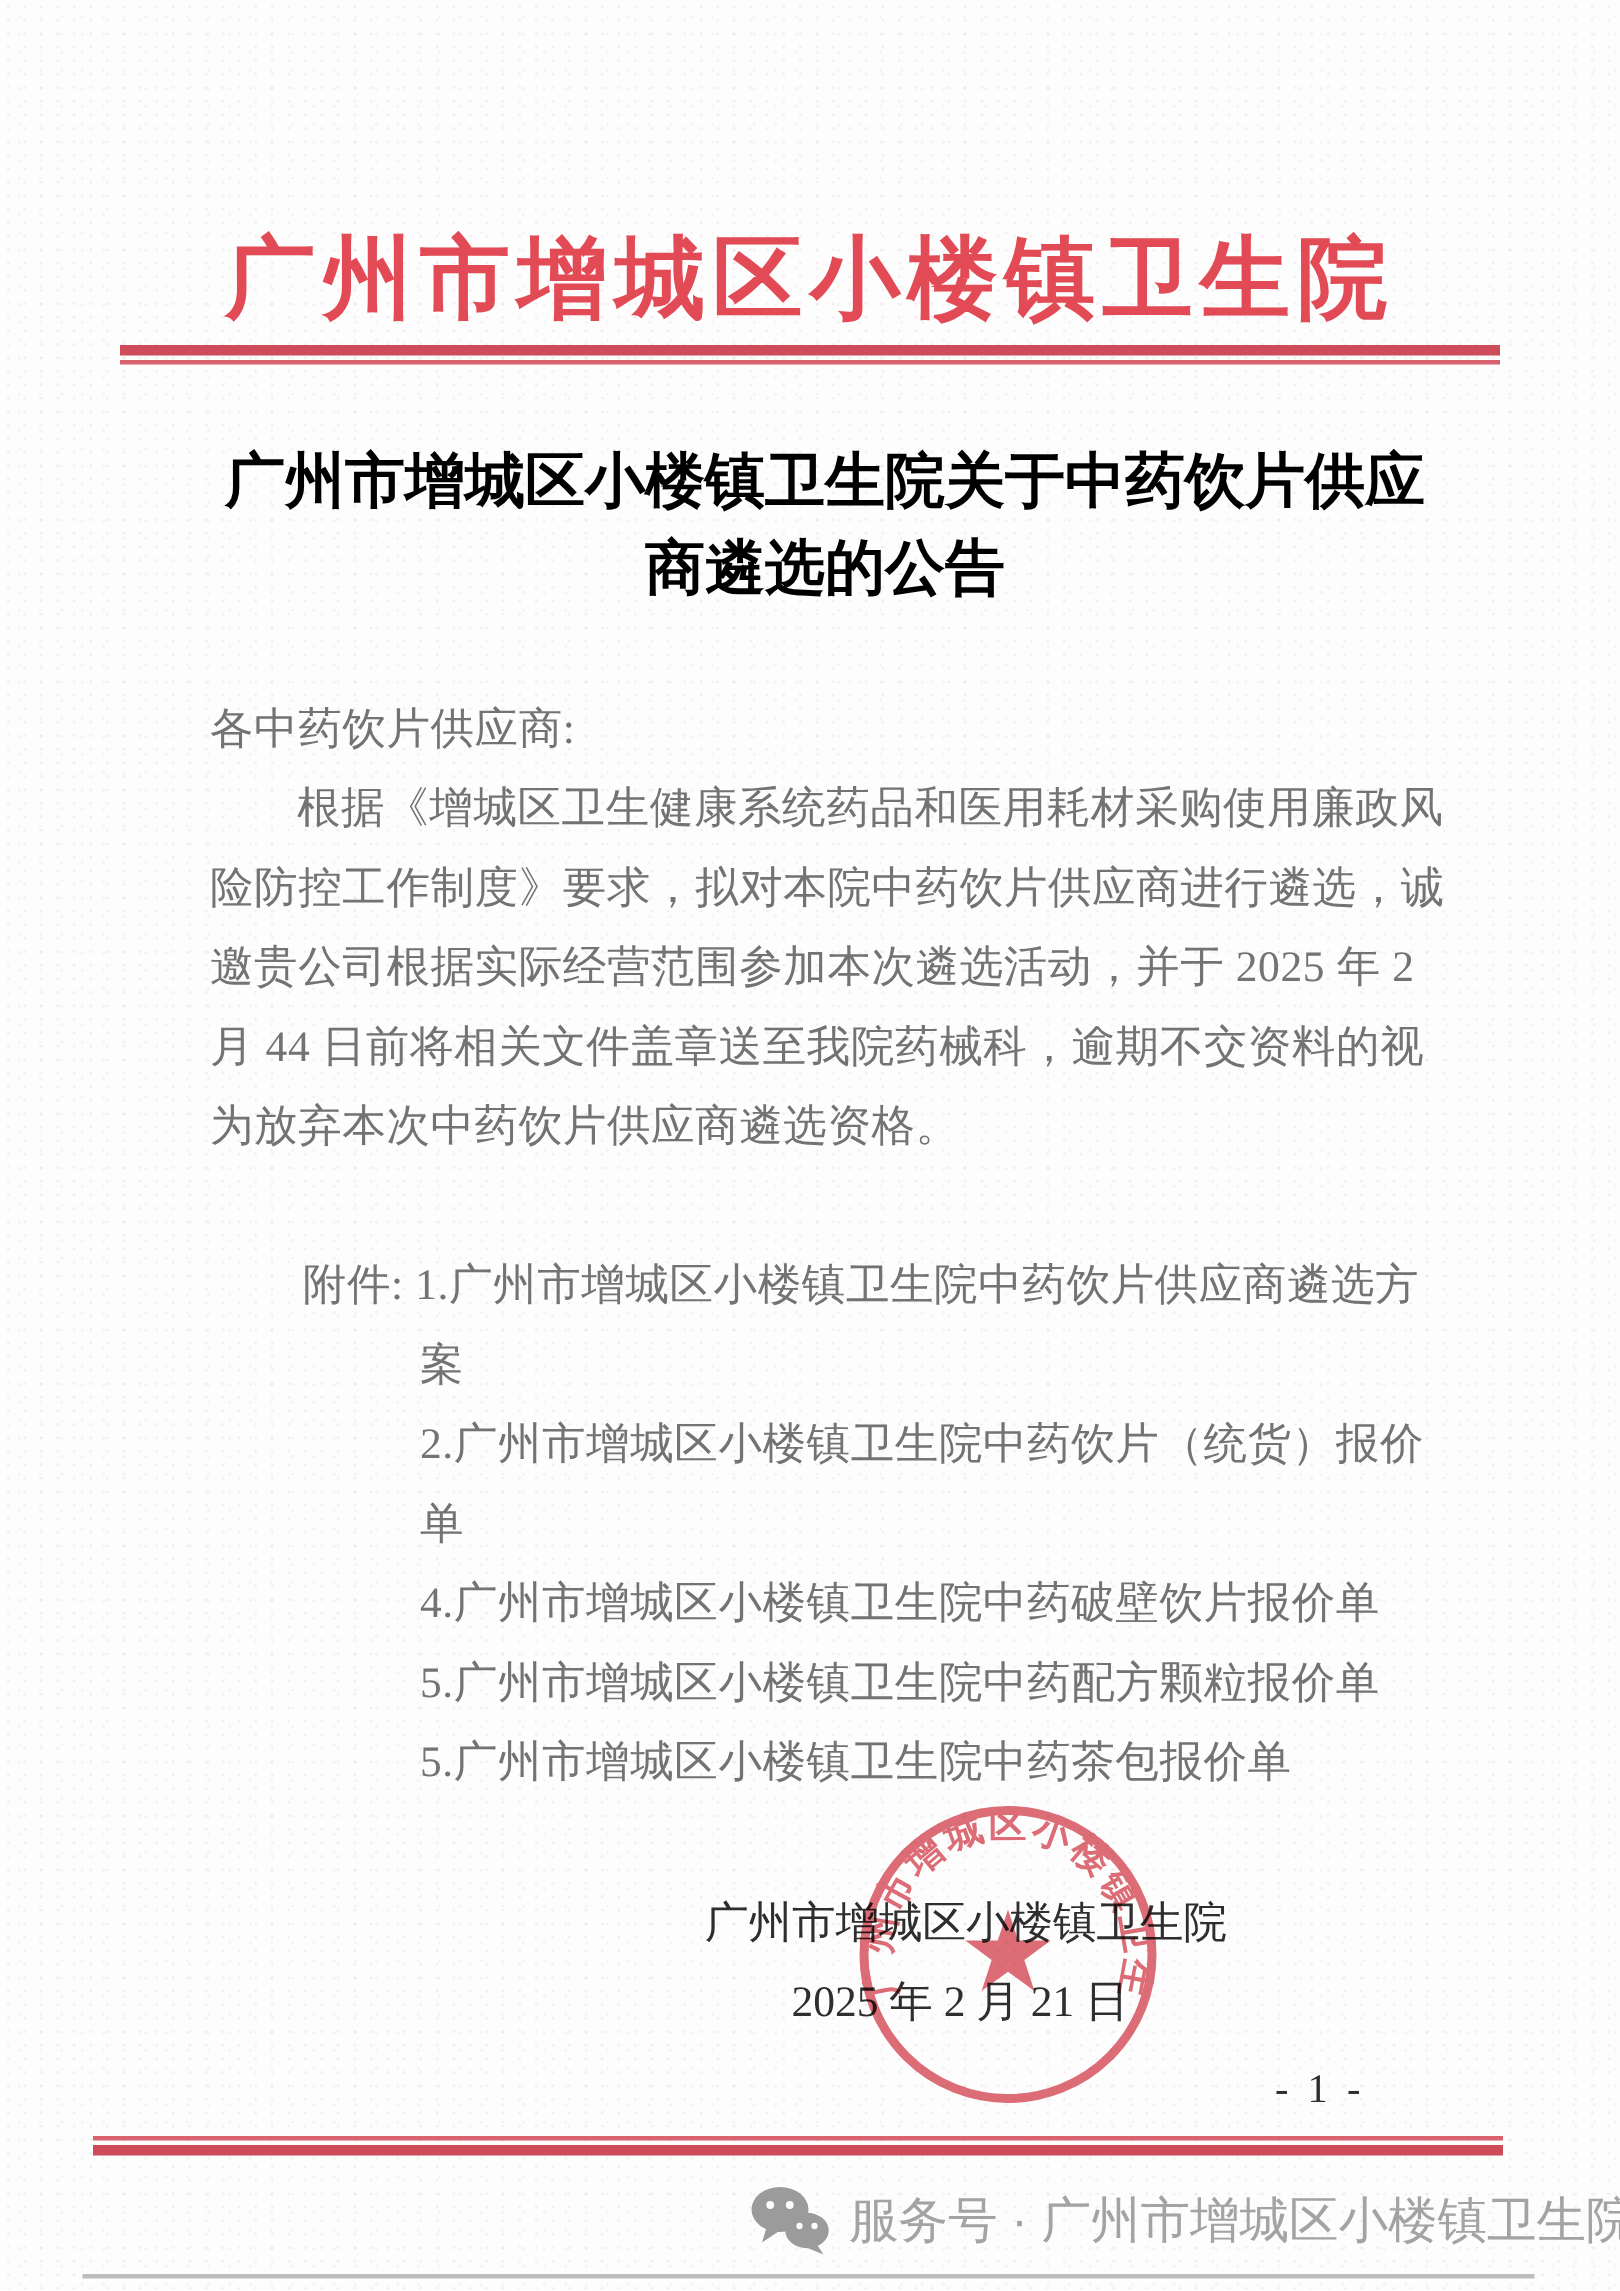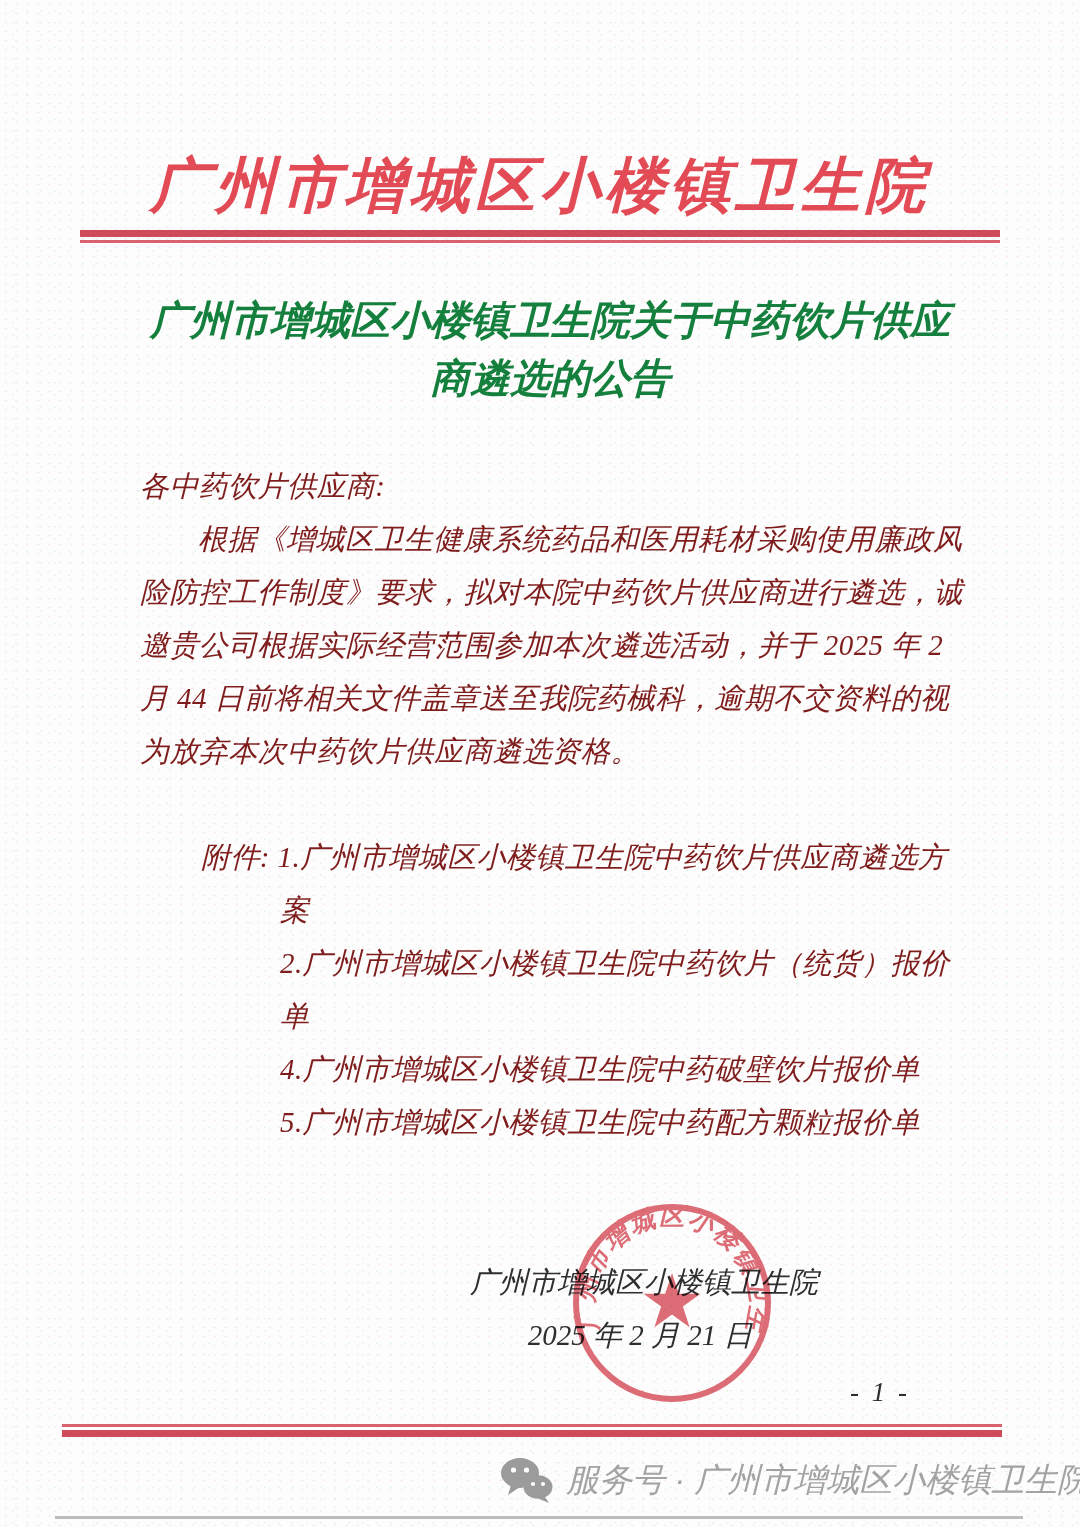--- a/index.html
+++ b/index.html
@@ -1,21 +1,20 @@
 <!DOCTYPE html>
 <html><head>
 <meta charset="utf-8">
 <style>
   html,body { margin:0; padding:0; background:#ffffff; }
   .page {
     position:relative; width:1080px; height:1527px; margin:0 auto;
     background:#fdfdfd; overflow:hidden;
     font-family:"Liberation Serif","DejaVu Serif",serif;
     color:#2b2b2b;
-    font-style:italic;
   }
   
   .page::before{
     content:""; position:absolute; inset:0; pointer-events:none;
     background-image:
       radial-gradient(rgba(232,140,190,0.16) 1px, transparent 1.3px),
       radial-gradient(rgba(140,200,150,0.13) 1px, transparent 1.3px);
     background-size:11px 9px, 14px 12px;
     background-position:0 0, 6px 5px;
   }
@@ -25,27 +24,27 @@
     white-space:nowrap;
   }
   .rule{ position:absolute; }
   .rule-top{ top:230px; left:80px; width:920px; }
   .rule-bottom{ top:1424px; left:62px; width:940px; }
   .rule .thick{ height:7px; background:#ce4b5a; }
   .rule .thin { height:3px; background:#d8636f; }
   .rule .gap  { height:3px; }
   .doc-title{
     position:absolute; top:292px; left:0; right:0; text-align:center;
-    font-size:40px; font-weight:bold; color:#15803d; line-height:58px;
+    font-size:40px; font-weight:bold; color:#000000; line-height:58px;
     white-space:nowrap;
     padding-left:20px;
   }
   .body-block{
     position:absolute; left:140px; top:460px; width:810px;
-    font-size:29px; color:#7f1d1d;
+    font-size:29px; color:#737373;
   }
   .line{ height:53px; line-height:53px; white-space:nowrap; letter-spacing:0.4px; }
   .indent{ padding-left:58px; }
   .att-first{ padding-left:58px;text-align:center; }
   .att-hang{ padding-left:140px; }
   .spacer{ height:53px; }
   .signature{
     position:absolute; left:470px; top:1256px; width:340px;
     text-align:center; font-size:29px; line-height:53px; color:#2e2e2e;
     white-space:nowrap;
@@ -94,20 +93,21 @@
     <div class="line">邀贵公司根据实际经营范围参加本次遴选活动，并于 2025 年 2</div>
     <div class="line">月 44 日前将相关文件盖章送至我院药械科，逾期不交资料的视</div>
     <div class="line">为放弃本次中药饮片供应商遴选资格。</div>
     <div class="spacer"></div>
     <div class="line att-first"><span>附件:</span> <span>1.广州市增城区小楼镇卫生院中药饮片供应商遴选方</span></div>
     <div class="line att-hang">案</div>
     <div class="line att-hang">2.广州市增城区小楼镇卫生院中药饮片（统货）报价</div>
     <div class="line att-hang">单</div>
     <div class="line att-hang">4.广州市增城区小楼镇卫生院中药破壁饮片报价单</div>
     <div class="line att-hang">5.广州市增城区小楼镇卫生院中药配方颗粒报价单</div>
+    <div class="line att-hang">5.广州市增城区小楼镇卫生院中药茶包报价单</div>
   </div>
 
   <div class="signature">
     <div>广州市增城区小楼镇卫生院</div>
     <div>2025 年 2 月 21 日</div>
   </div>
 
   <svg class="stamp" viewBox="0 0 210 210" xmlns="http://www.w3.org/2000/svg">
     <circle cx="105" cy="105" r="96" fill="none" stroke="#d9545f" stroke-width="6"></circle>
     <polygon points="105,75 98.2,95.7 76.5,95.7 94.1,108.6 87.4,129.3 105,116.5 122.6,129.3 115.9,108.6 133.5,95.7 111.8,95.7" fill="#d9545f"></polygon>

